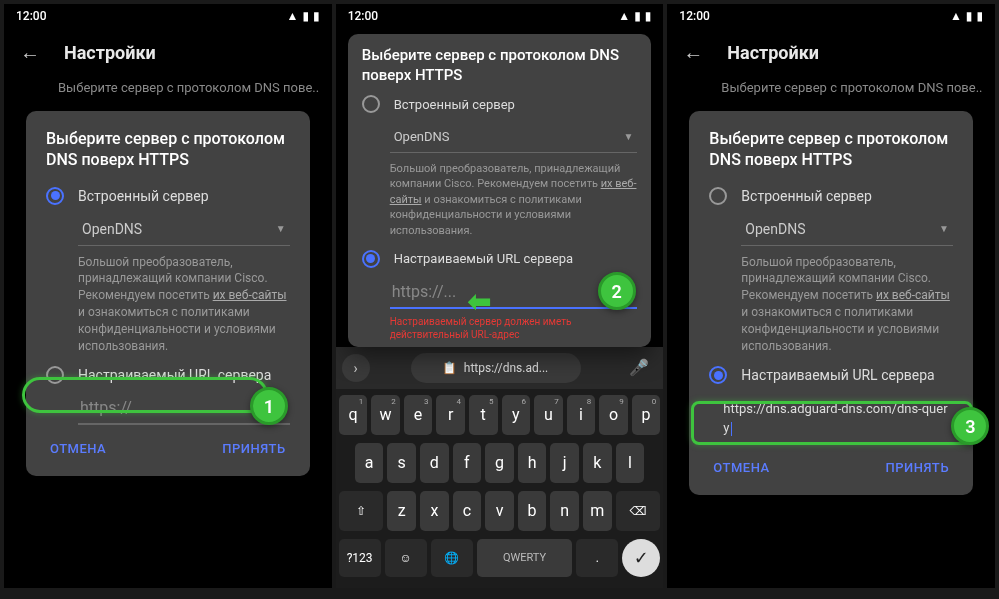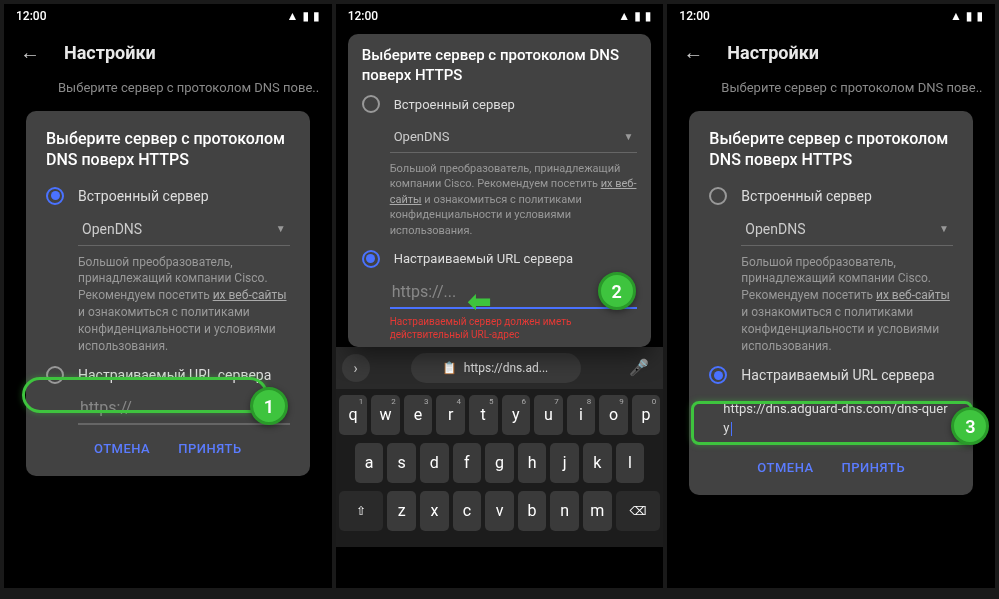--- a/index.html
+++ b/index.html
@@ -21,21 +21,21 @@
   .dropdown { margin: 8px 0 8px 32px; padding: 8px 4px; border-bottom: 1px solid #666; display: flex; justify-content: space-between; align-items: center; color: #ccc; font-size: 14px; cursor: pointer; }
   .dropdown-arrow { color: #999; font-size: 10px; }
   .desc { color: #999; font-size: 12px; line-height: 1.4; margin: 6px 0 12px 32px; }
   .desc .link { color: #aaa; text-decoration: underline; }
   .url-input-wrap { margin: 4px 0 4px 32px; border-bottom: 2px solid #666; padding: 6px 2px; }
   .url-input-wrap.active { border-bottom-color: #4a72ff; }
   .url-hint { color: #888; font-size: 16px; }
   .url-value { color: #ddd; font-size: 13px; word-break: break-all; }
   .url-value.cursor::after { content: ''; display: inline-block; width: 1px; height: 14px; background: #4a72ff; vertical-align: middle; margin-left: 1px; }
   .error-text { color: #e53935; font-size: 10px; margin: 6px 0 0 32px; line-height: 1.3; }
-  .dialog-actions { display: flex; justify-content: center; gap: 20px; margin-top: 10px; }
+  .dialog-actions { display: flex; justify-content: space-between; gap: 20px; margin-top: 10px; }
   .dialog-btn { color: #5b7cff; font-size: 13px; font-weight: 500; letter-spacing: 0.5px; cursor: pointer; padding: 6px 4px; }
   .highlight-box { position: absolute; border: 3px solid #3ec43e; border-radius: 20px; pointer-events: none; box-shadow: 0 0 6px rgba(62,196,62,0.4); }
   .step-badge { position: absolute; width: 38px; height: 38px; background: #3ec43e; border: 3px solid #2a9a2a; border-radius: 50%; display: flex; align-items: center; justify-content: center; color: #fff; font-size: 18px; font-weight: 600; box-shadow: 0 2px 6px rgba(0,0,0,0.4); }
   .step-arrow { position: absolute; color: #3ec43e; font-size: 28px; font-weight: bold; }
   
   .kb-suggest { background: #2a2a2a; height: 42px; display: flex; align-items: center; padding: 0 6px; gap: 8px; }
   .kb-suggest-arrow { width: 28px; height: 28px; background: #3a3a3a; border-radius: 50%; color: #ccc; display: flex; align-items: center; justify-content: center; font-size: 14px; }
   .kb-suggest-chip { flex: 1; max-width: 170px; margin: 0 auto; background: #3a3a3a; border-radius: 16px; height: 30px; display: flex; align-items: center; justify-content: center; gap: 6px; color: #ddd; font-size: 12px; }
   .kb-mic { color: #ccc; font-size: 16px; padding: 0 8px; }
   .keyboard { background: #1c1c1c; padding: 6px 3px 8px; }
@@ -185,20 +185,28 @@
           <div class="key">z</div>
           <div class="key">x</div>
           <div class="key">c</div>
           <div class="key">v</div>
           <div class="key">b</div>
           <div class="key">n</div>
           <div class="key">m</div>
         </div>
       <div class="key wide">⌫</div>
     </div>
+    <div class="kb-row bottom">
+      <div class="key wide">?123</div>
+      <div class="key wide">☺</div>
+      <div class="key wide">🌐</div>
+      <div class="key space">QWERTY</div>
+      <div class="key wide">.</div>
+      <div class="key enter">✓</div>
+    </div>
   </div>
 </div>
 
 <div class="screen">
   <div class="status-bar">
     <span>12:00</span>
     <span class="status-icons">
       <span>▲</span>
       <span>▮</span>
       <span>▮</span>

